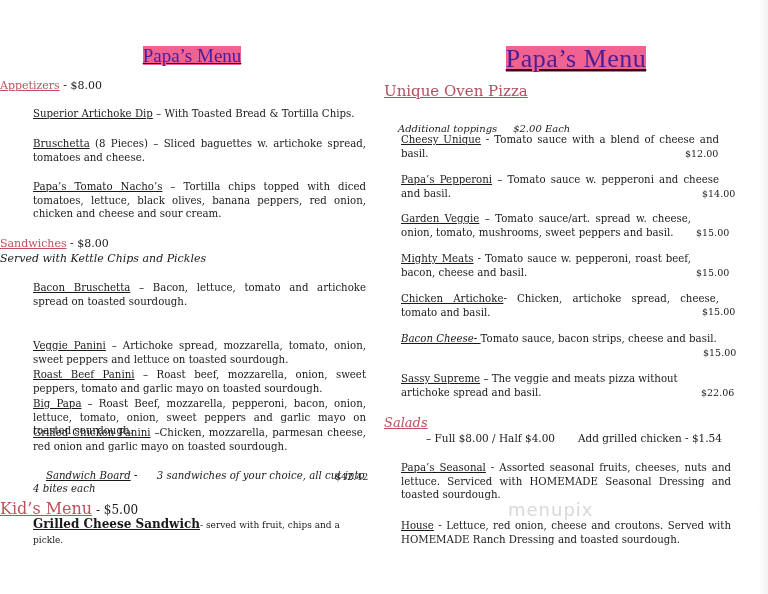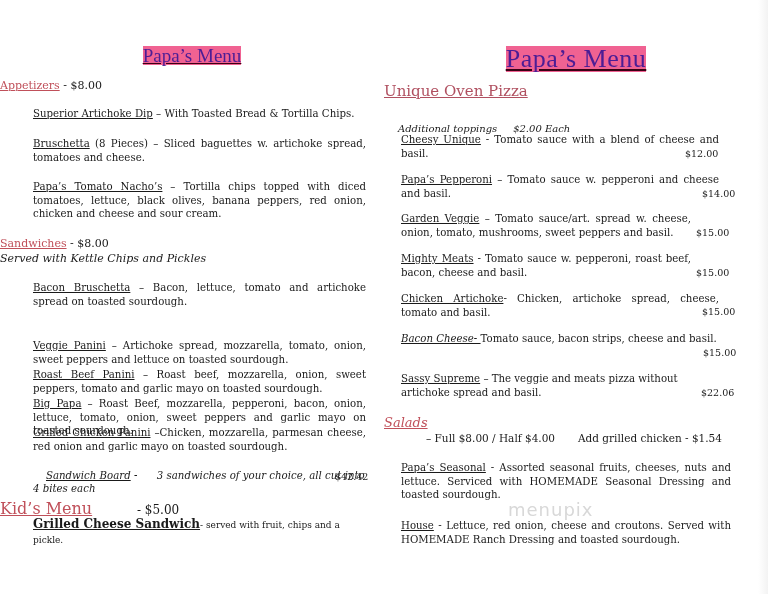--- a/index.html
+++ b/index.html
@@ -84,21 +84,21 @@
   </div>
   <div class="item left-item" style="top:426px;">
     <span class="name">Grilled Chicken Panini</span><span> –Chicken, mozzarella, parmesan cheese, red onion and garlic mayo on toasted sourdough.</span>
   </div>
   <div class="item left-item" style="top:455px; text-align:left; white-space:pre-wrap;font-style:italic;">
     <span class="name">Sandwich Board</span><span> -      3 sandwiches of your choice, all cut into 4 bites each</span>
   </div>
   <div class="price" style="left:335px; top:471px;">$42.42</div>
 
   <div class="center" style="top:499px; font-size:14px;">
-    <span class="kid">Kid’s Menu</span><span class="price-note" style="font-size:12px;padding-left:41px;"> - $5.00</span>
+    <span class="kid">Kid’s Menu</span><span class="price-note" style="font-size:12px;"> - $5.00</span>
   </div>
   <div class="item left-item" style="top:518px; text-align:left;">
     <span class="kid-item-name">Grilled Cheese Sandwich</span><span class="kid-desc">- served with fruit, chips and a pickle.</span>
   </div>
 </div>
 
 <div id="right-page" class="page">
   <div class="title-wrap right-title">
     <span class="title">Papa’s  Menu</span>
   </div>

